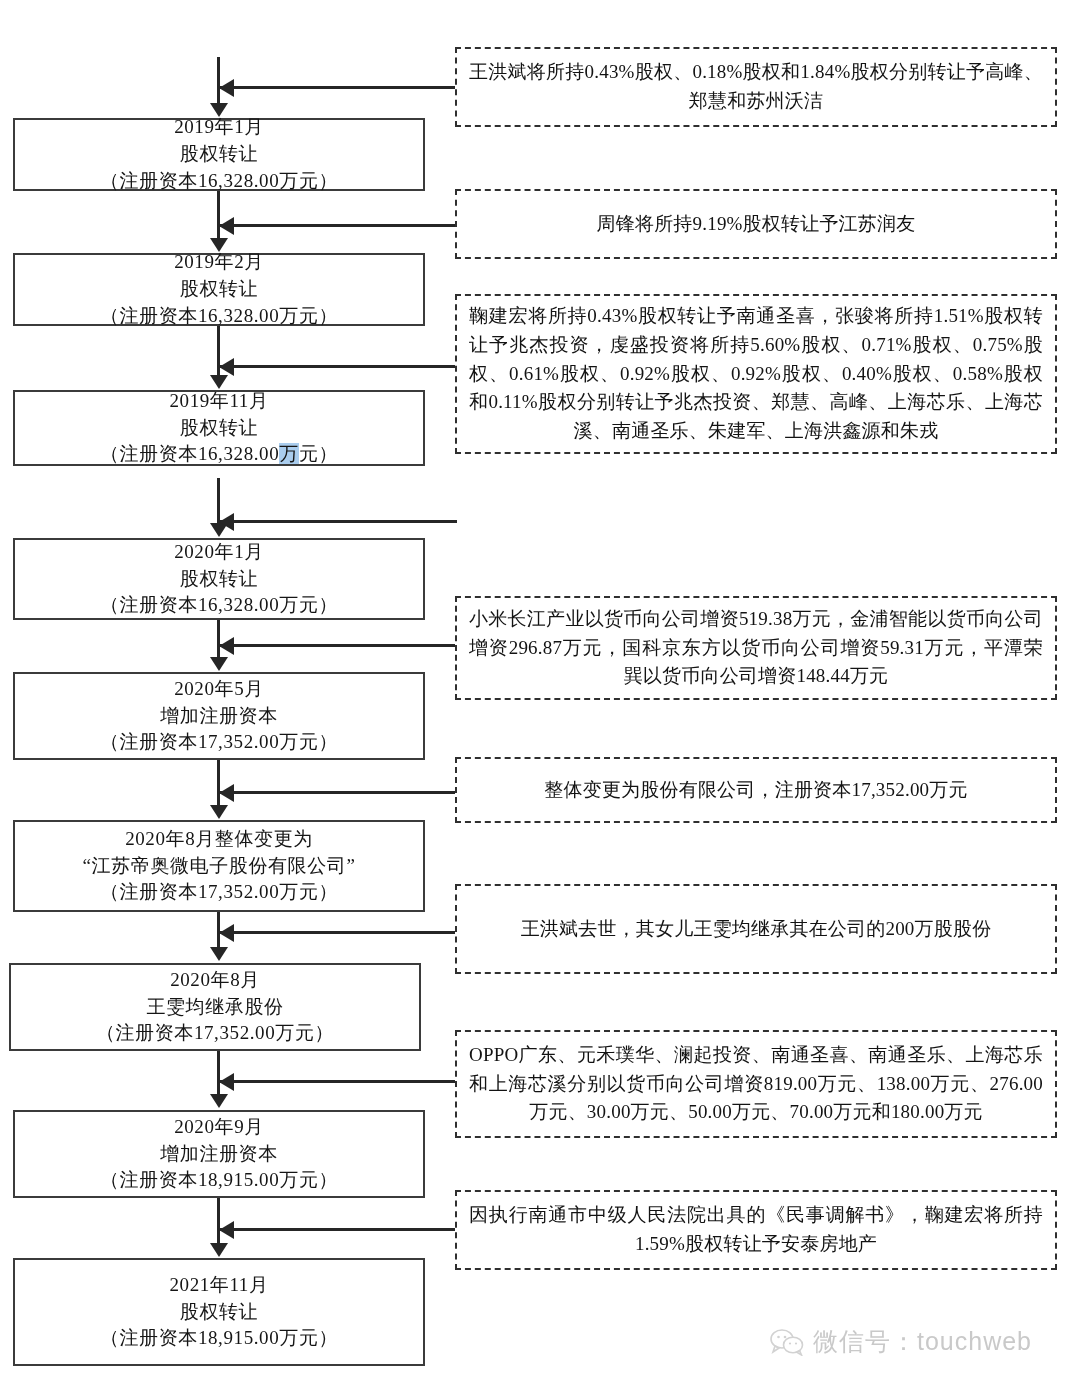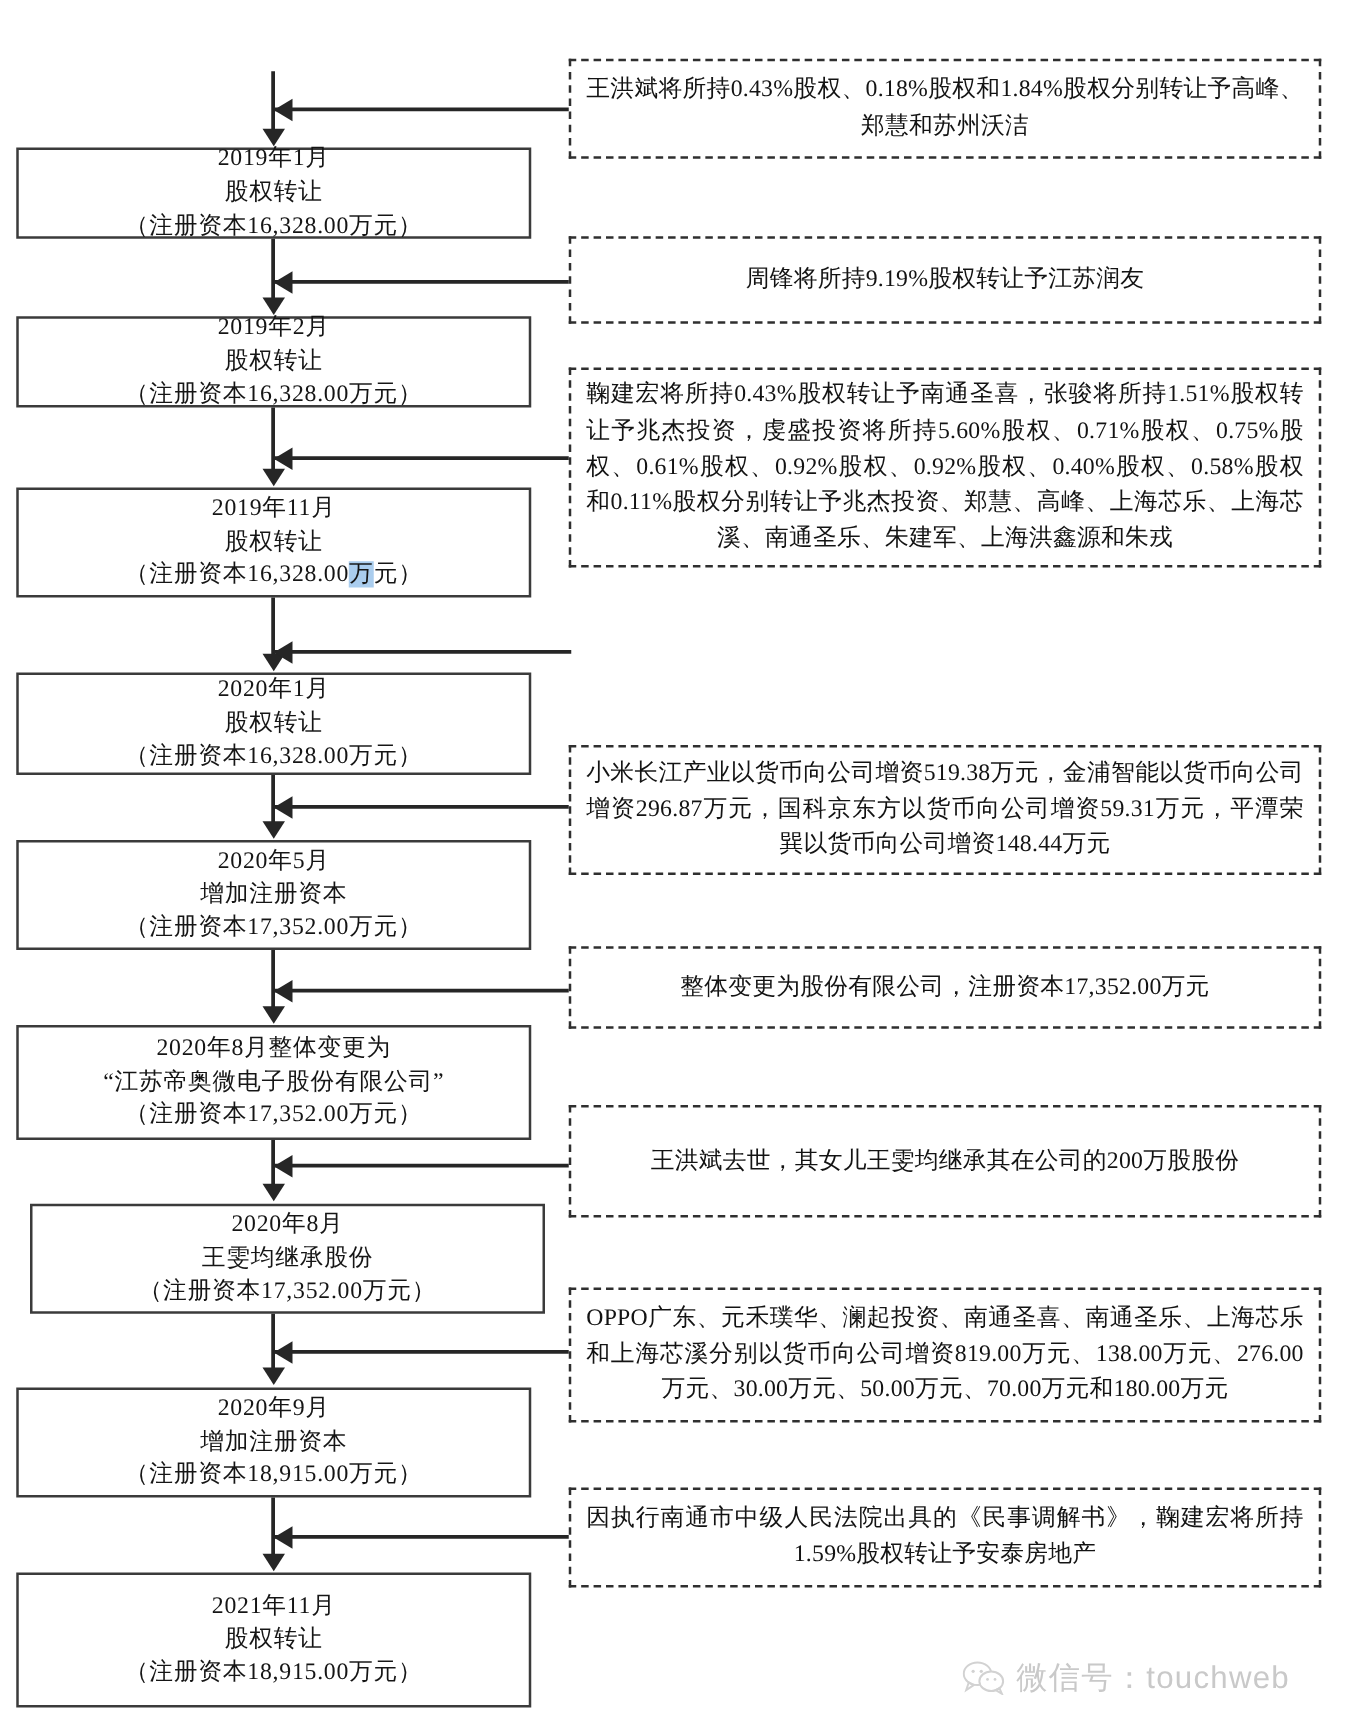--- a/index.html
+++ b/index.html
@@ -125,21 +125,21 @@
     <span class="ln">股权转让</span>
     <span class="ln">（注册资本16,328.00万元）</span>
   </div>
 
   <div class="node" style="left:13px; top:253px; width:412px; height:73px;">
     <span class="ln">2019年2月</span>
     <span class="ln">股权转让</span>
     <span class="ln">（注册资本16,328.00万元）</span>
   </div>
 
-  <div class="node" style="left:13px; top:390px; width:412px; height:88px;">
+  <div class="node" style="left:13px; top:390px; width:412px; height:76px;">
     <span class="ln">2019年11月</span>
     <span class="ln">股权转让</span>
     <span class="ln" id="node-2019-11-capital">（注册资本16,328.00<span class="sel">万</span>元）</span>
   </div>
 
   <div class="node" style="left:13px; top:538px; width:412px; height:82px;">
     <span class="ln">2020年1月</span>
     <span class="ln">股权转让</span>
     <span class="ln">（注册资本16,328.00万元）</span>
   </div>
@@ -149,21 +149,21 @@
     <span class="ln">增加注册资本</span>
     <span class="ln">（注册资本17,352.00万元）</span>
   </div>
 
   <div class="node" style="left:13px; top:820px; width:412px; height:92px;">
     <span class="ln">2020年8月整体变更为</span>
     <span class="ln">“江苏帝奥微电子股份有限公司”</span>
     <span class="ln">（注册资本17,352.00万元）</span>
   </div>
 
-  <div class="node" style="left:24px; top:963px; width:412px; height:88px;">
+  <div class="node" style="left:9px; top:963px; width:412px; height:88px;">
     <span class="ln">2020年8月</span>
     <span class="ln">王雯均继承股份</span>
     <span class="ln">（注册资本17,352.00万元）</span>
   </div>
 
   <div class="node" style="left:13px; top:1110px; width:412px; height:88px;">
     <span class="ln">2020年9月</span>
     <span class="ln">增加注册资本</span>
     <span class="ln">（注册资本18,915.00万元）</span>
   </div>

